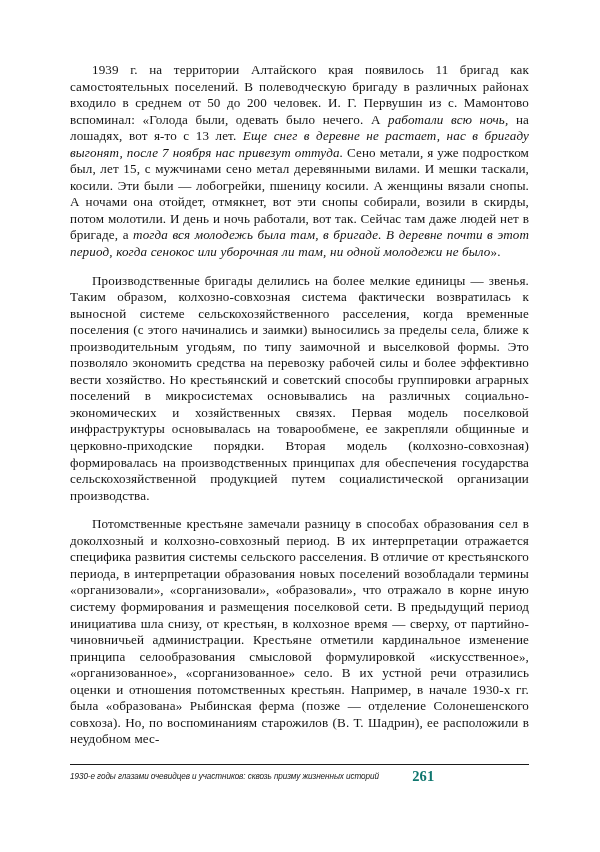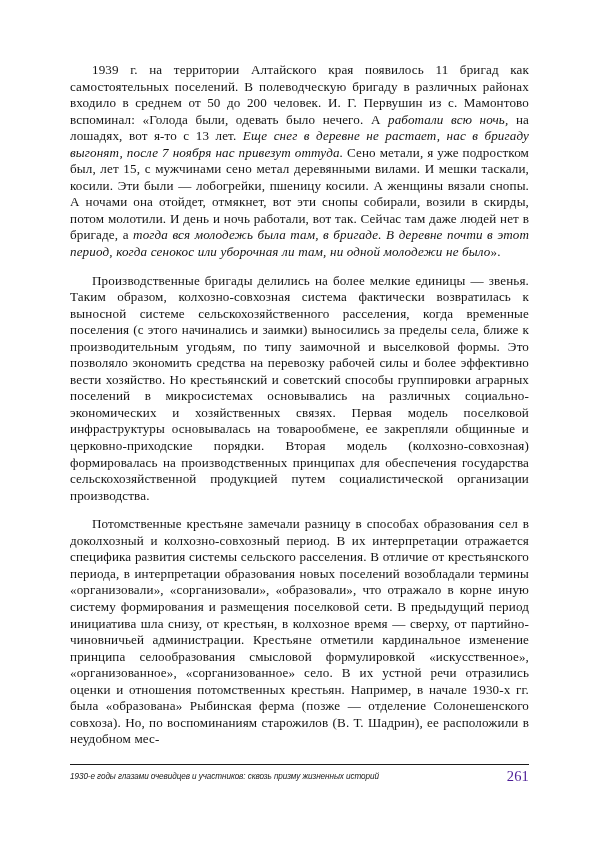--- a/index.html
+++ b/index.html
@@ -72,44 +72,44 @@
     background: #1a1a1a;
   }
 
   .footer-row {
     position: absolute;
     left: 0;
     top: 3px;
     width: 459px;
     display: flex;
     align-items: baseline;
-    justify-content: space-between;
   }
 
   .footer-title {
     font-family: "Liberation Sans", "DejaVu Sans", sans-serif;
     font-style: italic;
     font-size: 8.6px;
     line-height: 12px;
     letter-spacing: -0.01em;
     color: #181818;
     transform: scaleX(0.95);
     transform-origin: left center;
     white-space: nowrap;
   }
 
   .footer-pageno {
     font-family: "Liberation Serif", "DejaVu Serif", serif;
-    font-weight: normal;
+    font-weight: bold;
     font-size: 14.5px;
     line-height: 14px;
-    color: #4c1d95;
+    color: #0f766e;
     letter-spacing: 0.01em;
     position: relative;
     top: 2px;
+    margin-left: 17px;
   }
 </style>
 </head>
 <body>
 
 <div class="page">
 
   <div class="textblock">
     <p class="para" id="paragraph-1"><span>1939 г. на территории Алтайского края появилось 11 бригад как самостоятельных поселений. В полеводческую бригаду в различных районах входило в среднем от 50 до 200 человек. И. Г. Первушин из с. Мамонтово вспоминал: «Голода были, одевать было нечего. А </span><i>работали всю ночь,</i><span> на лошадях, вот я-то с 13 лет. </span><i>Еще снег в деревне не растает, нас в бригаду выгонят, после 7 ноября нас привезут оттуда.</i><span> Сено метали, я уже подростком был, лет 15, с мужчинами сено метал деревянными вилами. И мешки таскали, косили. Эти были — лобогрейки, пшеницу косили. А женщины вязали снопы. А ночами она отойдет, отмякнет, вот эти снопы собирали, возили в скирды, потом молотили. И день и ночь работали, вот так. Сейчас там даже людей нет в бригаде, а </span><i>тогда вся молодежь была там, в бригаде. В деревне почти в этот период, когда сенокос или уборочная ли там, ни одной молодежи не было</i><span>».</span></p>
     <p class="para" id="paragraph-2"><span>Производственные бригады делились на более мелкие единицы — звенья. Таким образом, колхозно-совхозная система фактически возвратилась к выносной системе сельскохозяйственного расселения, когда временные поселения (с этого начинались и заимки) выносились за пределы села, ближе к производительным угодьям, по типу заимочной и выселковой формы. Это позволяло экономить средства на перевозку рабочей силы и более эффективно вести хозяйство. Но крестьянский и советский способы группировки аграрных поселений в микросистемах основывались на различных социально-экономических и хозяйственных связях. Первая модель поселковой инфраструктуры основывалась на товарообмене, ее закрепляли общинные и церковно-приходские порядки. Вторая модель (колхозно-совхозная) формировалась на производственных принципах для обеспечения государства сельскохозяйственной продукцией путем социалистической организации производства.</span></p>

